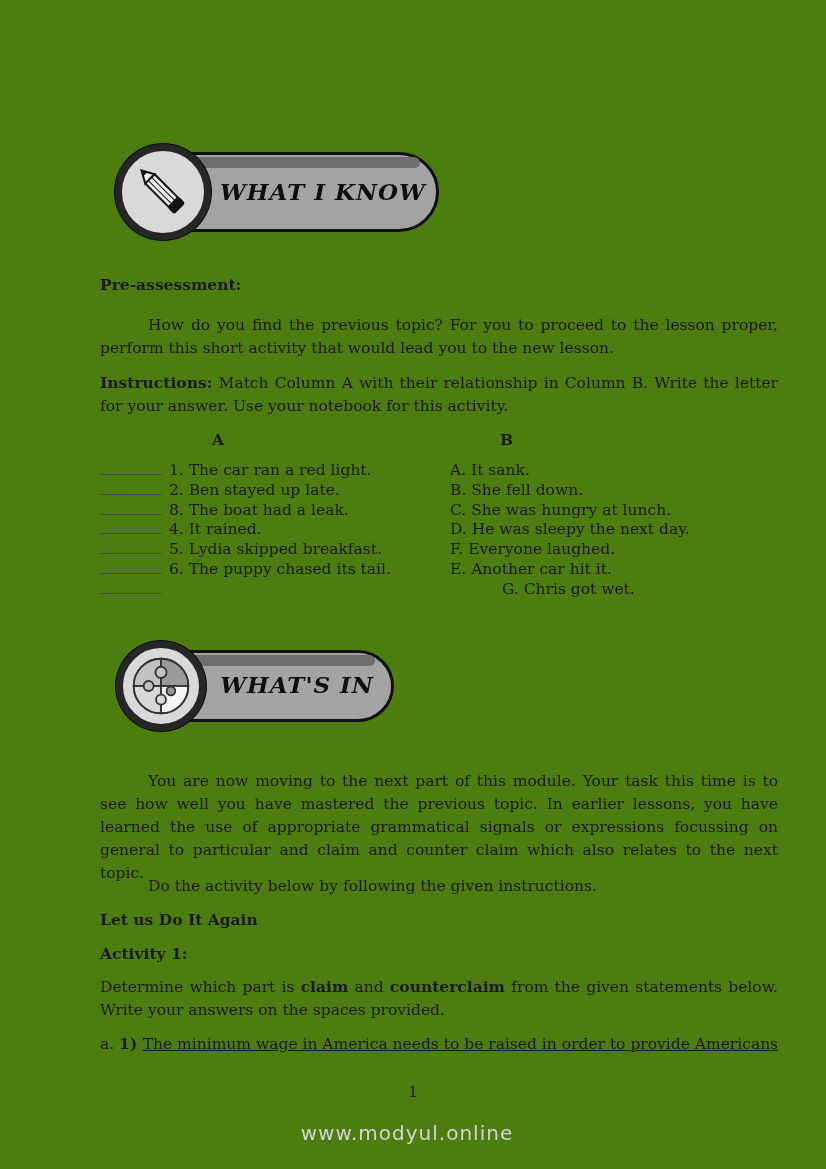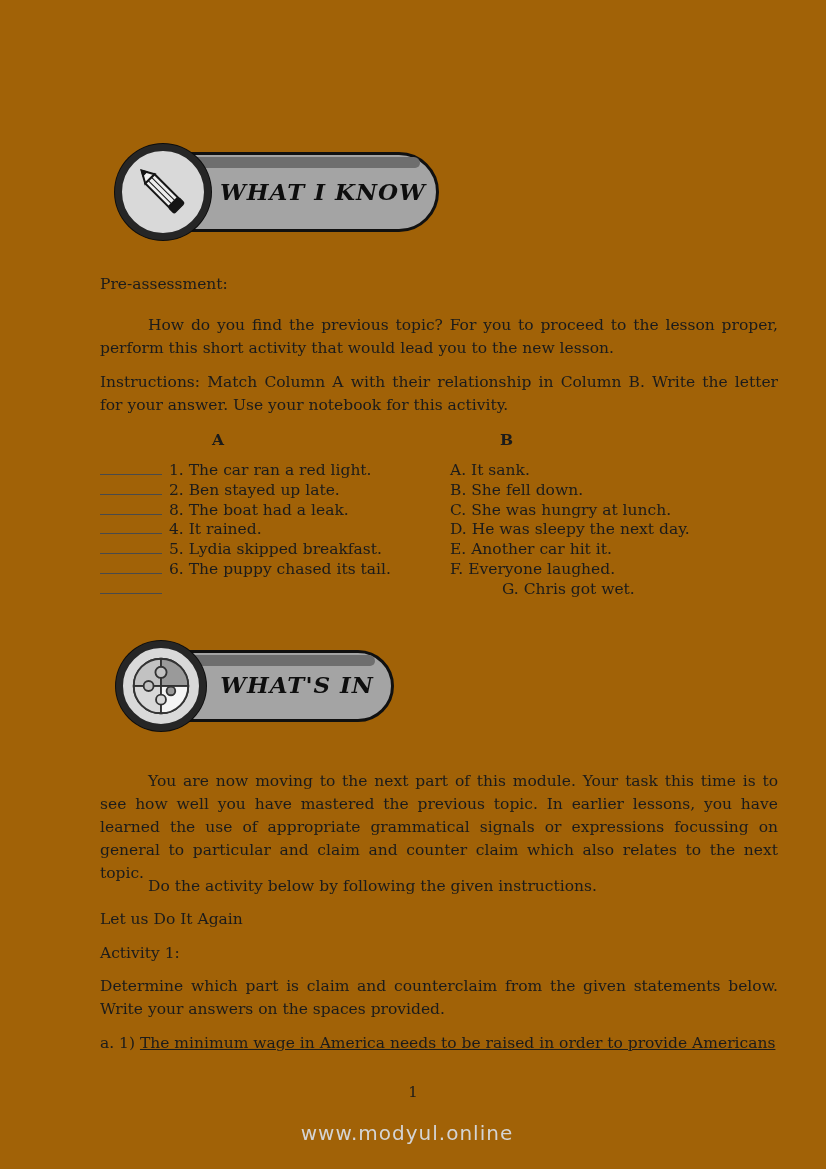--- a/index.html
+++ b/index.html
@@ -1,19 +1,19 @@
 <!DOCTYPE html>
 <html><head>
 <meta charset="utf-8">
 <style>
   html,body{margin:0;padding:0;background:#ffffff;}
   .page{
     position:relative;
     width:826px;height:1169px;
-    background:#a16207;
+    background:#4d7c0f;
     font-family:"DejaVu Serif", serif;
     color:#1b1b1b;
     overflow:hidden;
   }
   
   .banner{position:absolute;}
   .capsule{
     position:absolute;
     background:#a4a4a4;
     border:3px solid #101010;
@@ -46,21 +46,21 @@
   .banner1{left:115px;top:144px;width:330px;height:96px;}
   .banner1 .capsule{left:32px;top:8px;width:292px;height:80px;}
   .banner1 .banner-title{left:100px;right:14px;top:34px;}
   .banner1 .icon-circle{left:0;top:0;width:82px;height:82px;}
   .banner2{left:116px;top:641px;width:280px;height:90px;}
   .banner2 .capsule{left:28px;top:9px;width:250px;height:72px;}
   .banner2 .banner-title{left:94px;right:12px;top:30px;}
   .banner2 .icon-circle{left:0;top:0;width:76px;height:76px;}
   
   .tblock{position:absolute;font-size:15.5px;line-height:23px;}
-  .bold{font-weight:normal;}
+  .bold{font-weight:bold;}
   .justify{text-align:justify;}
   .indent{text-indent:48px;}
   .w-main{width:678px;}
   .heading-pre{left:100px;top:273px;}
   .para-intro{left:100px;top:314px;}
   .para-instr{left:100px;top:371px;}
   .col-headers{left:100px;top:428px;width:520px;}
   .col-a-header{position:absolute;left:112px;font-weight:bold;}
   .col-b-header{position:absolute;left:400px;font-weight:bold;}
   .match-col-a{left:100px;top:461px;width:340px;}
@@ -134,22 +134,22 @@
     <div class="match-row"><span class="blankline"></span><span>5. Lydia skipped breakfast.</span></div>
     <div class="match-row"><span class="blankline"></span><span>6. The puppy chased its tail.</span></div>
     <div class="match-row"><span class="blankline"></span></div>
   </div>
 
   <div class="tblock match-col-b">
     <div class="match-row"><span>A. It sank.</span></div>
     <div class="match-row"><span>B. She fell down.</span></div>
     <div class="match-row"><span>C. She was hungry at lunch.</span></div>
     <div class="match-row"><span>D. He was sleepy the next day.</span></div>
+    <div class="match-row"><span>F. Everyone laughed.</span></div>
     <div class="match-row"><span>E. Another car hit it.</span></div>
-    <div class="match-row"><span>F. Everyone laughed.</span></div>
     <div class="match-row match-row-indent"><span>G. Chris got wet.</span></div>
   </div>
 
   <div class="banner banner2">
     <div class="capsule">
       <div class="stripe"></div>
     </div>
     <div class="banner-title">WHAT'S IN</div>
     <div class="icon-circle">
       <svg width="62" height="62" viewBox="0 0 100 100">

